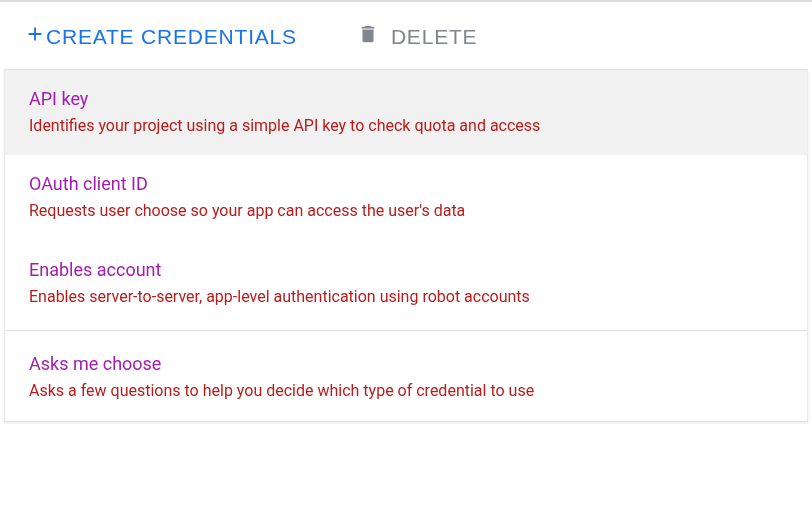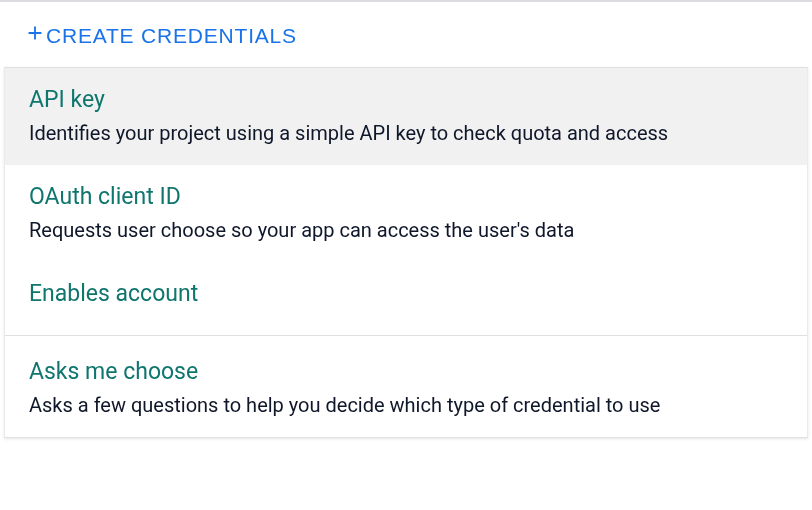--- a/index.html
+++ b/index.html
@@ -63,29 +63,29 @@
       background: #fff;
     }
     .menu-item {
       padding: 18px 24px 18px 24px;
       cursor: pointer;
     }
     .menu-item.highlighted {
       background: #f1f1f1;
     }
     .menu-item-title {
-      font-size: 23px;
-      color: #0f766e;
+      font-size: 18px;
+      color: #a21caf;
       font-weight: 400;
       margin-bottom: 6px;
       font-family: Roboto, Arial, sans-serif;
     }
     .menu-item-desc {
-      font-size: 20px;
-      color: #0f172a;
+      font-size: 16px;
+      color: #b91c1c;
       font-weight: 400;
       font-family: Roboto, Arial, sans-serif;
       line-height: 1.4;
     }
     .divider {
       height: 1px;
       background: #e0e0e0;
       margin: 4px 0;
     }
   </style>
@@ -94,32 +94,41 @@
 
 <div class="toolbar">
   <button class="create-btn">
     <span>
       <svg viewBox="0 0 24 24" fill="#1a73e8">
         <path d="M19 13h-6v6h-2v-6H5v-2h6V5h2v6h6v2z"></path>
       </svg>
     </span>
     <span>CREATE CREDENTIALS</span>
   </button>
+  <button class="delete-btn">
+    <span>
+      <svg viewBox="0 0 24 24" fill="#80868b">
+        <path d="M6 19c0 1.1.9 2 2 2h8c1.1 0 2-.9 2-2V7H6v12zM19 4h-3.5l-1-1h-5l-1 1H5v2h14V4z"></path>
+      </svg>
+    </span>
+    <span>DELETE</span>
+  </button>
 </div>
 
 <div class="dropdown">
   <div class="menu-item highlighted">
     <div class="menu-item-title">API key</div>
     <div class="menu-item-desc">Identifies your project using a simple API key to check quota and access</div>
   </div>
   <div class="menu-item">
     <div class="menu-item-title">OAuth client ID</div>
     <div class="menu-item-desc">Requests user choose so your app can access the user's data</div>
   </div>
   <div class="menu-item">
     <div class="menu-item-title">Enables account</div>
+    <div class="menu-item-desc">Enables server-to-server, app-level authentication using robot accounts</div>
   </div>
   <div class="divider"></div>
   <div class="menu-item">
     <div class="menu-item-title">Asks me choose</div>
     <div class="menu-item-desc">Asks a few questions to help you decide which type of credential to use</div>
   </div>
 </div>
 
 </body></html>

